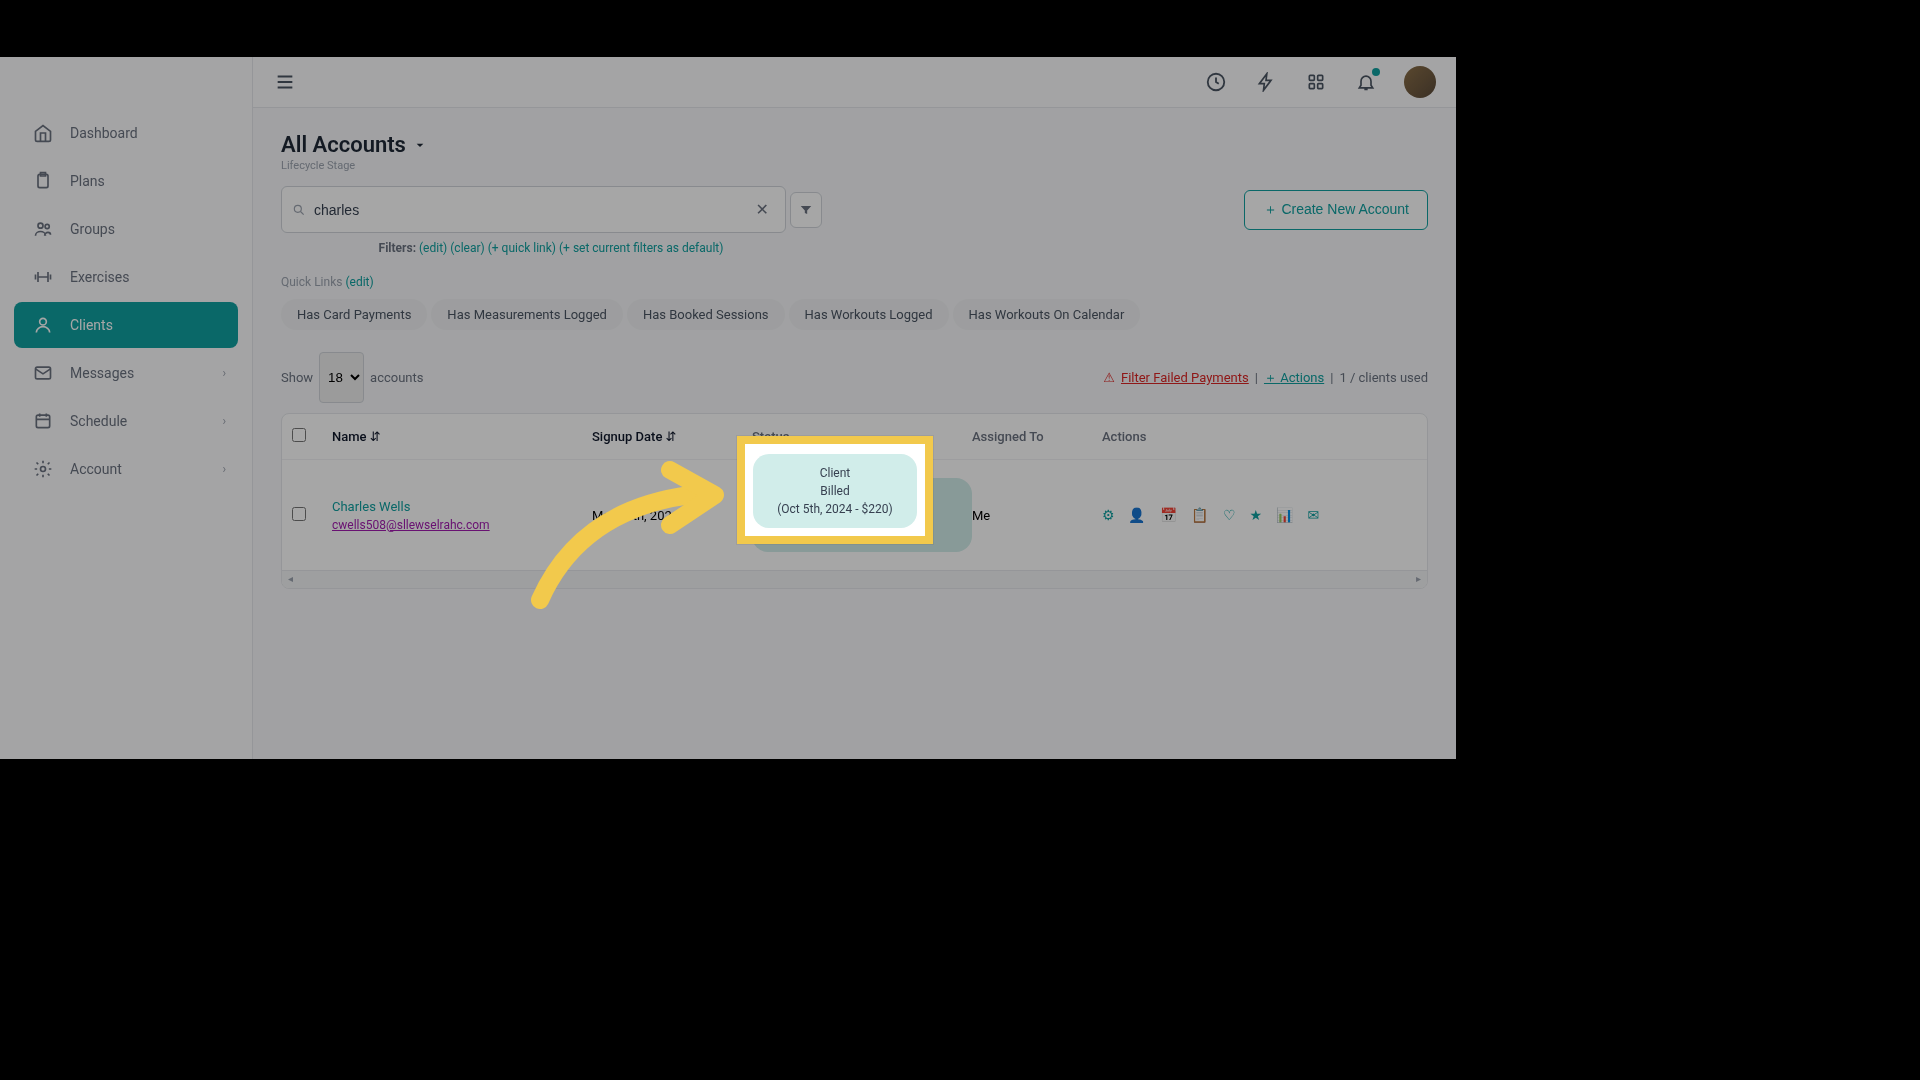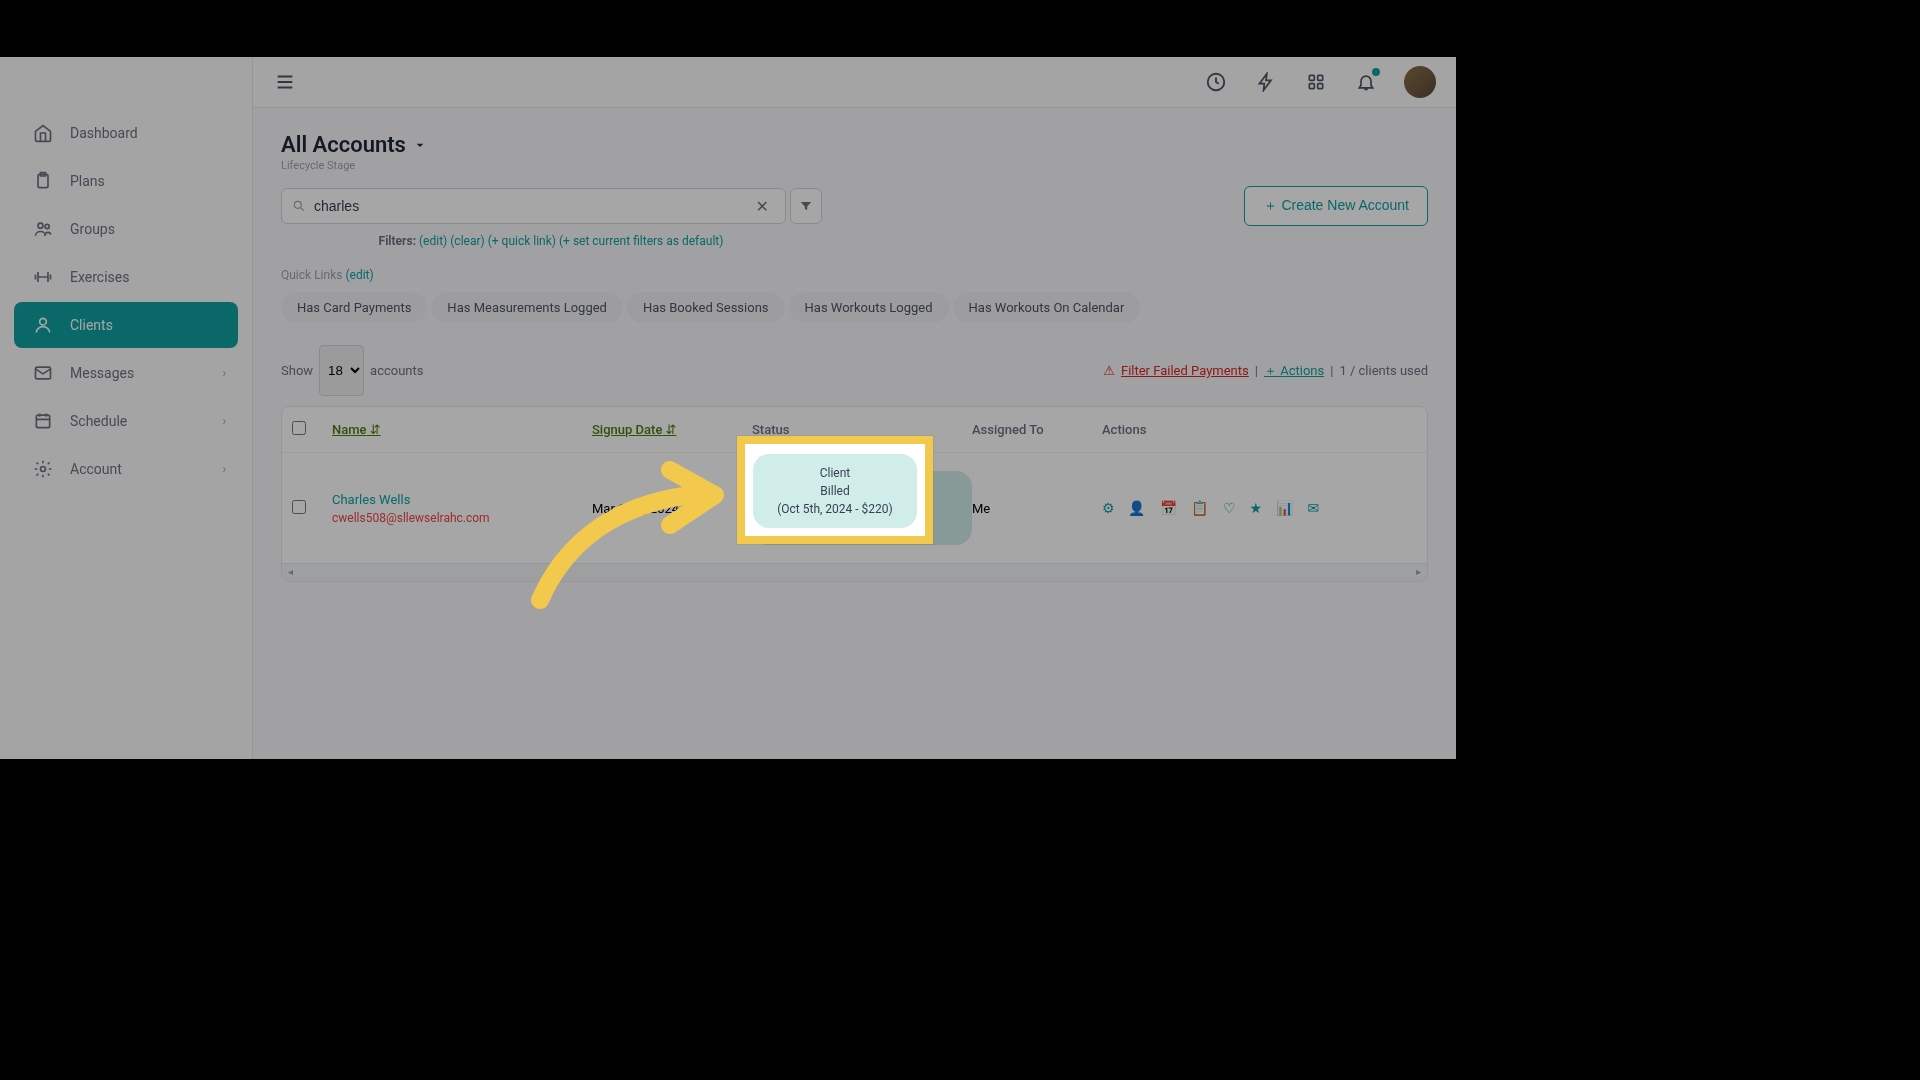--- a/index.html
+++ b/index.html
@@ -17,44 +17,44 @@
 .topbar { height: 51px; border-bottom: 1px solid #e5e7eb; display: flex; align-items: center; padding: 0 20px; background: #fcfcfd; }
 .topbar .spacer { flex: 1; }
 .topbar .ticon { width: 24px; height: 24px; margin-left: 26px; color: #4b5563; display: flex; align-items: center; justify-content: center; cursor: pointer; position: relative; }
 .ticon .dot { position: absolute; top: -2px; right: -2px; width: 8px; height: 8px; border-radius: 50%; background: #10a0a0; }
 .avatar { width: 32px; height: 32px; border-radius: 50%; background: linear-gradient(135deg,#8b6f47,#5a4a3a); margin-left: 26px; }
 .content { padding: 24px 28px; overflow: auto; flex: 1; }
 .page-title { font-size: 22px; font-weight: 600; color: #1f2937; display: flex; align-items: center; gap: 6px; }
 .page-subtitle { font-size: 11px; color: #9ca3af; margin-top: 2px; }
 .search-row { display: flex; align-items: center; margin-top: 14px; }
 .search-wrap { display: flex; align-items: center; }
-.search-box { width: 505px; height: 36px; border: 1px solid #d1d5db; border-radius: 6px; display: flex; align-items: center; padding: 0 10px; background: #fff; }
+.search-box { width: 505px; height: 47px; border: 1px solid #d1d5db; border-radius: 6px; display: flex; align-items: center; padding: 0 10px; background: #fff; }
 .search-box input { border: none; outline: none; flex: 1; font-size: 14px; color: #374151; background: transparent; }
 .search-box .sicon { color: #9ca3af; margin-right: 8px; }
 .clear-btn { color: #6b7280; font-size: 16px; cursor: pointer; padding: 0 6px; }
 .filter-btn { width: 32px; height: 36px; border: 1px solid #d1d5db; border-radius: 6px; margin-left: 4px; display: flex; align-items: center; justify-content: center; color: #6b7280; cursor: pointer; background: #fff; }
 .create-btn { margin-left: auto; padding: 10px 18px; border: 1.5px solid #10a0a0; color: #10a0a0; border-radius: 6px; font-size: 14px; font-weight: 500; cursor: pointer; background: #fff; }
 .filters-line { font-size: 12px; margin-top: 8px; color: #6b7280; text-align: center; width: 540px; }
 .filters-line a { color: #10a0a0; text-decoration: none; }
 .quick-links-label { font-size: 12px; color: #9ca3af; margin-top: 20px; }
 .quick-links-label a { color: #10a0a0; text-decoration: none; }
 .chips { display: flex; gap: 4px; margin-top: 10px; flex-wrap: wrap; }
 .chip { padding: 8px 16px; background: #f1f2f4; border-radius: 18px; font-size: 13px; color: #4b5563; cursor: pointer; }
 .table-controls { display: flex; align-items: center; margin-top: 22px; font-size: 13px; color: #6b7280; }
 .table-controls select { margin: 0 6px; padding: 16px 4px; border: 1px solid #d1d5db; border-radius: 4px; }
 .table-controls .right { margin-left: auto; display: flex; align-items: center; gap: 6px; }
 .failed { color: #dc2626; }
 .actions-link { color: #10a0a0; }
 .table { margin-top: 10px; border: 1px solid #e5e7eb; border-radius: 8px; background: #fff; overflow: hidden; position: relative; }
 .thead, .trow { display: grid; grid-template-columns: 40px 260px 160px 220px 130px 280px; align-items: center; }
 .thead { padding: 14px 10px; font-size: 13px; color: #6b7280; font-weight: 500; }
-.thead .sortable { color: #4d7c0f; cursor: pointer; text-decoration: underline; }
+.thead .sortable { color: #0f172a; cursor: pointer; }
 .trow { padding: 18px 10px; border-top: 1px solid #f1f2f4; font-size: 13px; }
 .trow .name-link { color: #10a0a0; }
-.trow .email { color: #ef4444; font-size: 12px; margin-top: 4px; }
+.trow .email { color: #a21caf; font-size: 12px; margin-top: 4px; text-decoration: underline; }
 .status-pill { background: #d1edea; border-radius: 16px; padding: 10px 16px; text-align: center; font-size: 12px; color: #374151; line-height: 1.5; }
 .row-actions { display: flex; gap: 14px; color: #10a0a0; font-size: 14px; }
 .row-actions span { cursor: pointer; }
 .tscroll { height: 18px; background: #f3f4f6; border-top: 1px solid #e5e7eb; position: relative; }
 .tscroll .lar, .tscroll .rar { position: absolute; top: 2px; font-size: 10px; color: #9ca3af; }
 .tscroll .lar { left: 6px; } .tscroll .rar { right: 6px; }
 .cb { width: 14px; height: 14px; }
 
 
 .annot-overlay { position: absolute; inset: 0; pointer-events: none; z-index: 50; }

